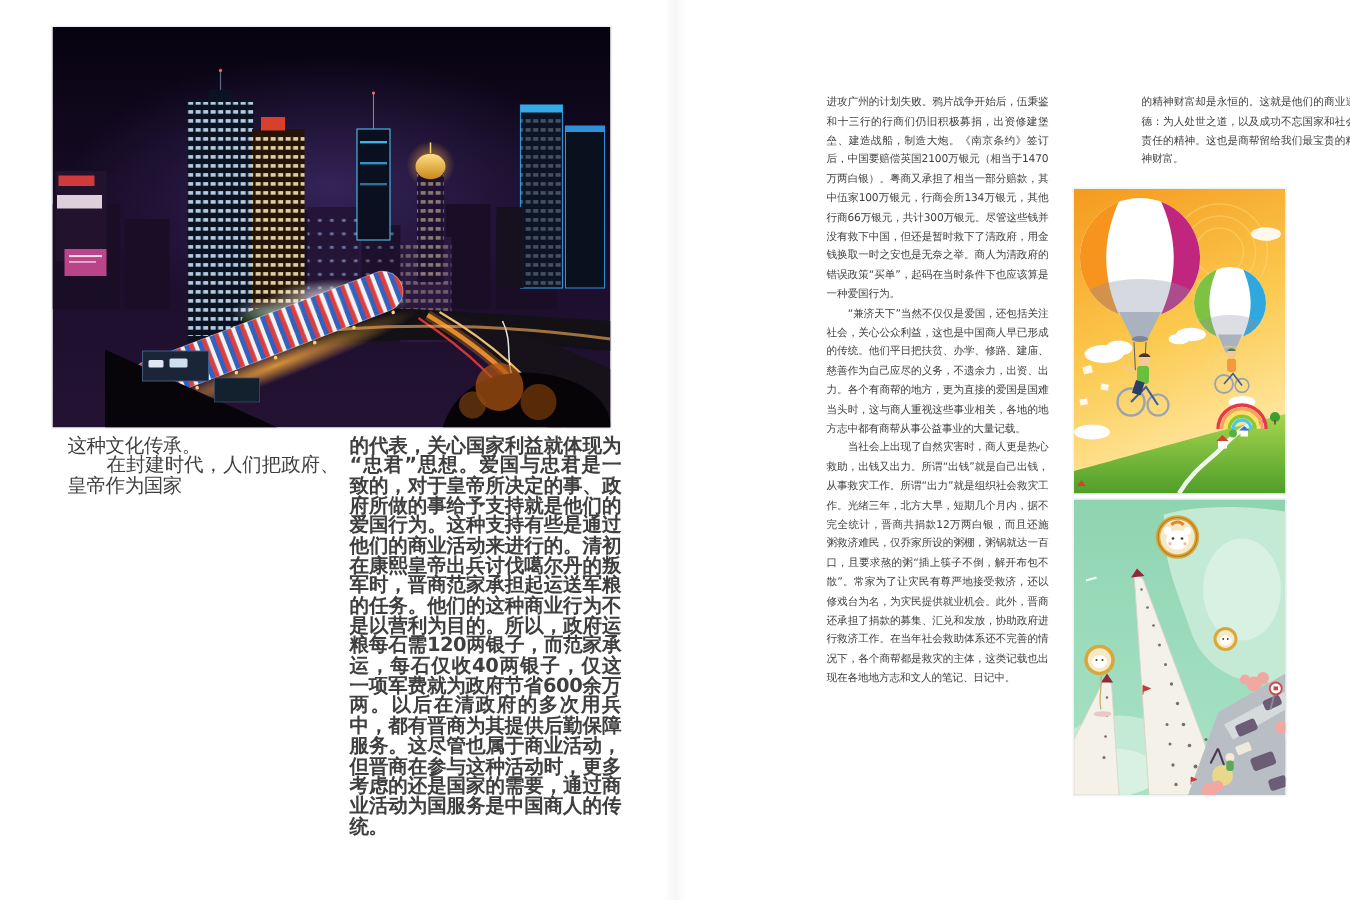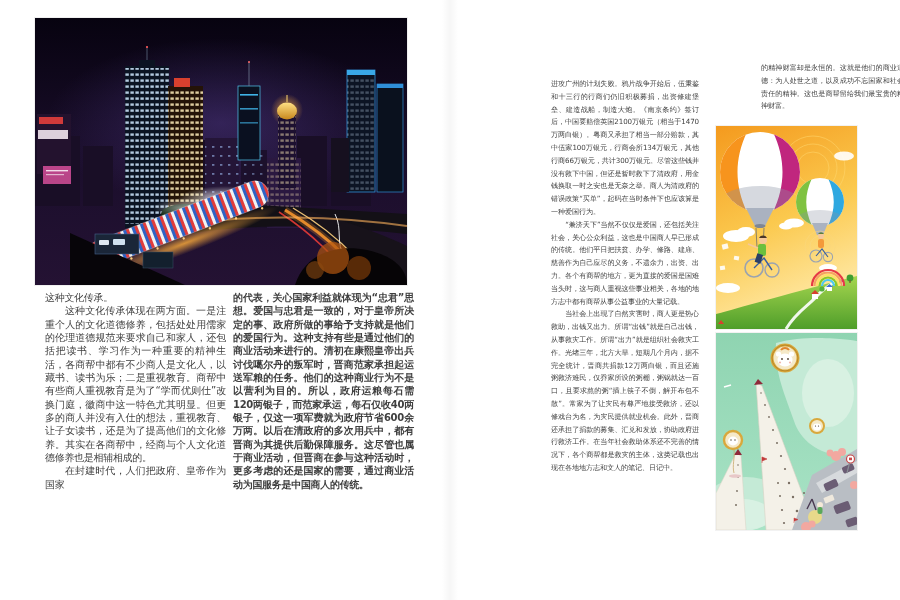--- a/index.html
+++ b/index.html
@@ -17,21 +17,21 @@
     position:absolute;left:35px;top:18px;width:372px;height:267px;
     box-shadow:0 0 0 1px rgba(0,0,0,0.06);
   }
   .photo svg{display:block;width:100%;height:100%;}
   .col{
     position:absolute;color:#3f3f3f;
     text-align:justify;text-justify:inter-character;
   }
   .col p{margin:0;padding:0;}
   .col p.indent{text-indent:2em;}
-  .left-col{font-size:10px;line-height:13.35px;letter-spacing:-0.3px;top:291px;width:181px;}
+  .left-col{font-size:13px;line-height:13.35px;letter-spacing:-0.3px;top:291px;width:181px;}
   #lcol1{left:45px;}
   #lcol2{left:233px;}
   .right-col{font-size:7.1px;line-height:12.8px;letter-spacing:-0.1px;top:62px;}
   #rcol1{left:551px;width:148px;}
   #rcol2{left:713px;width:143px;margin-left:48px;}
   .illus{position:absolute;box-shadow:0 0 0 1px rgba(0,0,0,0.05);}
   #illus1{left:716px;top:126px;width:141px;height:203px;}
   #illus2{left:716px;top:333px;width:141px;height:197px;}
   .illus svg{display:block;width:100%;height:100%;}
 </style>
@@ -204,31 +204,30 @@
           <path d="M260,267 C270,236 300,226 332,232 C360,238 372,252 372,267 Z" fill="#060406"></path>
           <circle cx="298" cy="240" r="16" fill="#b2560f" opacity="0.7"></circle>
           <circle cx="324" cy="250" r="12" fill="#7c3a08" opacity="0.7"></circle>
           <circle cx="280" cy="252" r="9" fill="#8a4a10" opacity="0.6"></circle>
         </g>
       </svg>
     </div>
 
     <div class="col left-col" id="lcol1" style="color: rgb(63, 63, 63);">
         <p class="para">这种文化传承。</p>
-        <p class="para indent">这种文化传承体现在两方面。一是注重个人的文化道德修养，包括处处用儒家的伦理道德规范来要求自己和家人，还包括把读书、学习作为一种重要的精神生活，各商帮中都有不少商人是文化人，以藏书、读书为乐；二是重视教育。商帮中有些商人重视教育是为了“学而优则仕”改换门庭，徽商中这一特色尤其明显。但更多的商人并没有入仕的想法，重视教育、让子女读书，还是为了提高他们的文化修养。其实在各商帮中，经商与个人文化道德修养也是相辅相成的。</p>
         <p class="para indent">在封建时代，人们把政府、皇帝作为国家</p>
       </div>
     <div class="col left-col" id="lcol2" style="color: rgb(63, 63, 63); font-weight: bold;">
         <p class="para">的代表，关心国家利益就体现为“忠君”思想。爱国与忠君是一致的，对于皇帝所决定的事、政府所做的事给予支持就是他们的爱国行为。这种支持有些是通过他们的商业活动来进行的。清初在康熙皇帝出兵讨伐噶尔丹的叛军时，晋商范家承担起运送军粮的任务。他们的这种商业行为不是以营利为目的。所以，政府运粮每石需120两银子，而范家承运，每石仅收40两银子，仅这一项军费就为政府节省600余万两。以后在清政府的多次用兵中，都有晋商为其提供后勤保障服务。这尽管也属于商业活动，但晋商在参与这种活动时，更多考虑的还是国家的需要，通过商业活动为国服务是中国商人的传统。</p>
       </div>
   </div>
 
   <div>
 
-    <div class="col right-col" id="rcol1" style="color: rgb(63, 63, 63); margin-top: 16px;">
+    <div class="col right-col" id="rcol1" style="color: rgb(63, 63, 63);">
         <p class="para">进攻广州的计划失败。鸦片战争开始后，伍秉鉴和十三行的行商们仍旧积极募捐，出资修建堡垒、建造战船，制造大炮。《南京条约》签订后，中国要赔偿英国2100万银元（相当于1470万两白银）。粤商又承担了相当一部分赔款，其中伍家100万银元，行商会所134万银元，其他行商66万银元，共计300万银元。尽管这些钱并没有救下中国，但还是暂时救下了清政府，用金钱换取一时之安也是无奈之举。商人为清政府的错误政策“买单”，起码在当时条件下也应该算是一种爱国行为。</p>
         <p class="para indent">“兼济天下”当然不仅仅是爱国，还包括关注社会，关心公众利益，这也是中国商人早已形成的传统。他们平日把扶贫、办学、修路、建庙、慈善作为自己应尽的义务，不遗余力，出资、出力。各个有商帮的地方，更为直接的爱国是国难当头时，这与商人重视这些事业相关，各地的地方志中都有商帮从事公益事业的大量记载。</p>
         <p class="para indent">当社会上出现了自然灾害时，商人更是热心救助，出钱又出力。所谓“出钱”就是自己出钱，从事救灾工作。所谓“出力”就是组织社会救灾工作。光绪三年，北方大旱，短期几个月内，据不完全统计，晋商共捐款12万两白银，而且还施粥救济难民，仅乔家所设的粥棚，粥锅就达一百口，且要求熬的粥“插上筷子不倒，解开布包不散”。常家为了让灾民有尊严地接受救济，还以修戏台为名，为灾民提供就业机会。此外，晋商还承担了捐款的募集、汇兑和发放，协助政府进行救济工作。在当年社会救助体系还不完善的情况下，各个商帮都是救灾的主体，这类记载也出现在各地地方志和文人的笔记、日记中。</p>
       </div>
     <div class="col right-col" id="rcol2" style="color: rgb(63, 63, 63);">
         <p class="para">的精神财富却是永恒的。这就是他们的商业道德：为人处世之道，以及成功不忘国家和社会责任的精神。这也是商帮留给我们最宝贵的精神财富。</p>
       </div>
 
     <div class="illus" id="illus1" role="img" aria-label="插画：两个乘热气球骑单车的人飞过橙黄色天空、白云、彩虹与绿色山丘小屋">
       <svg viewBox="0 0 141 203" preserveAspectRatio="none">

